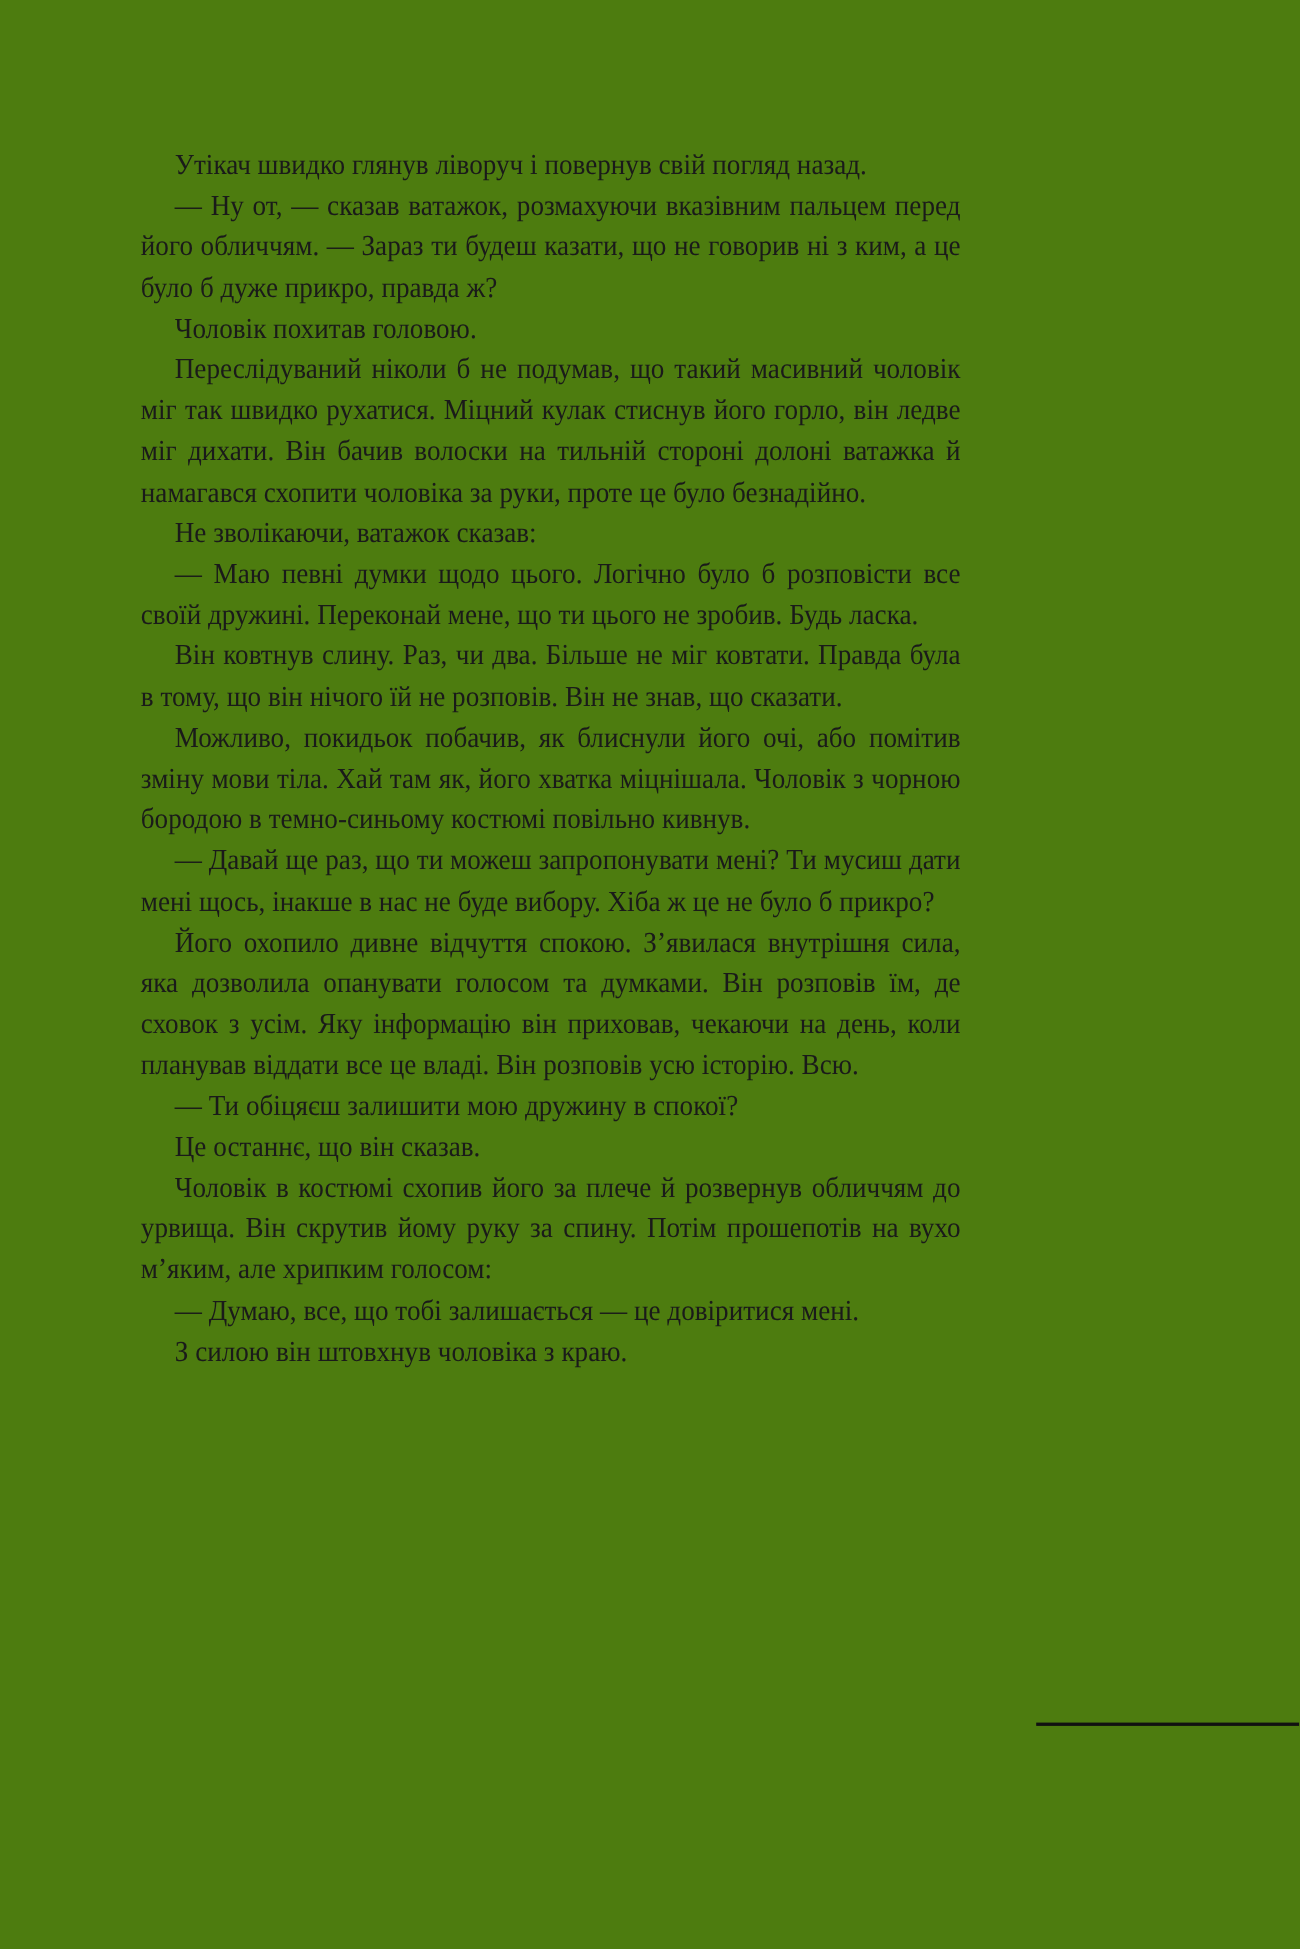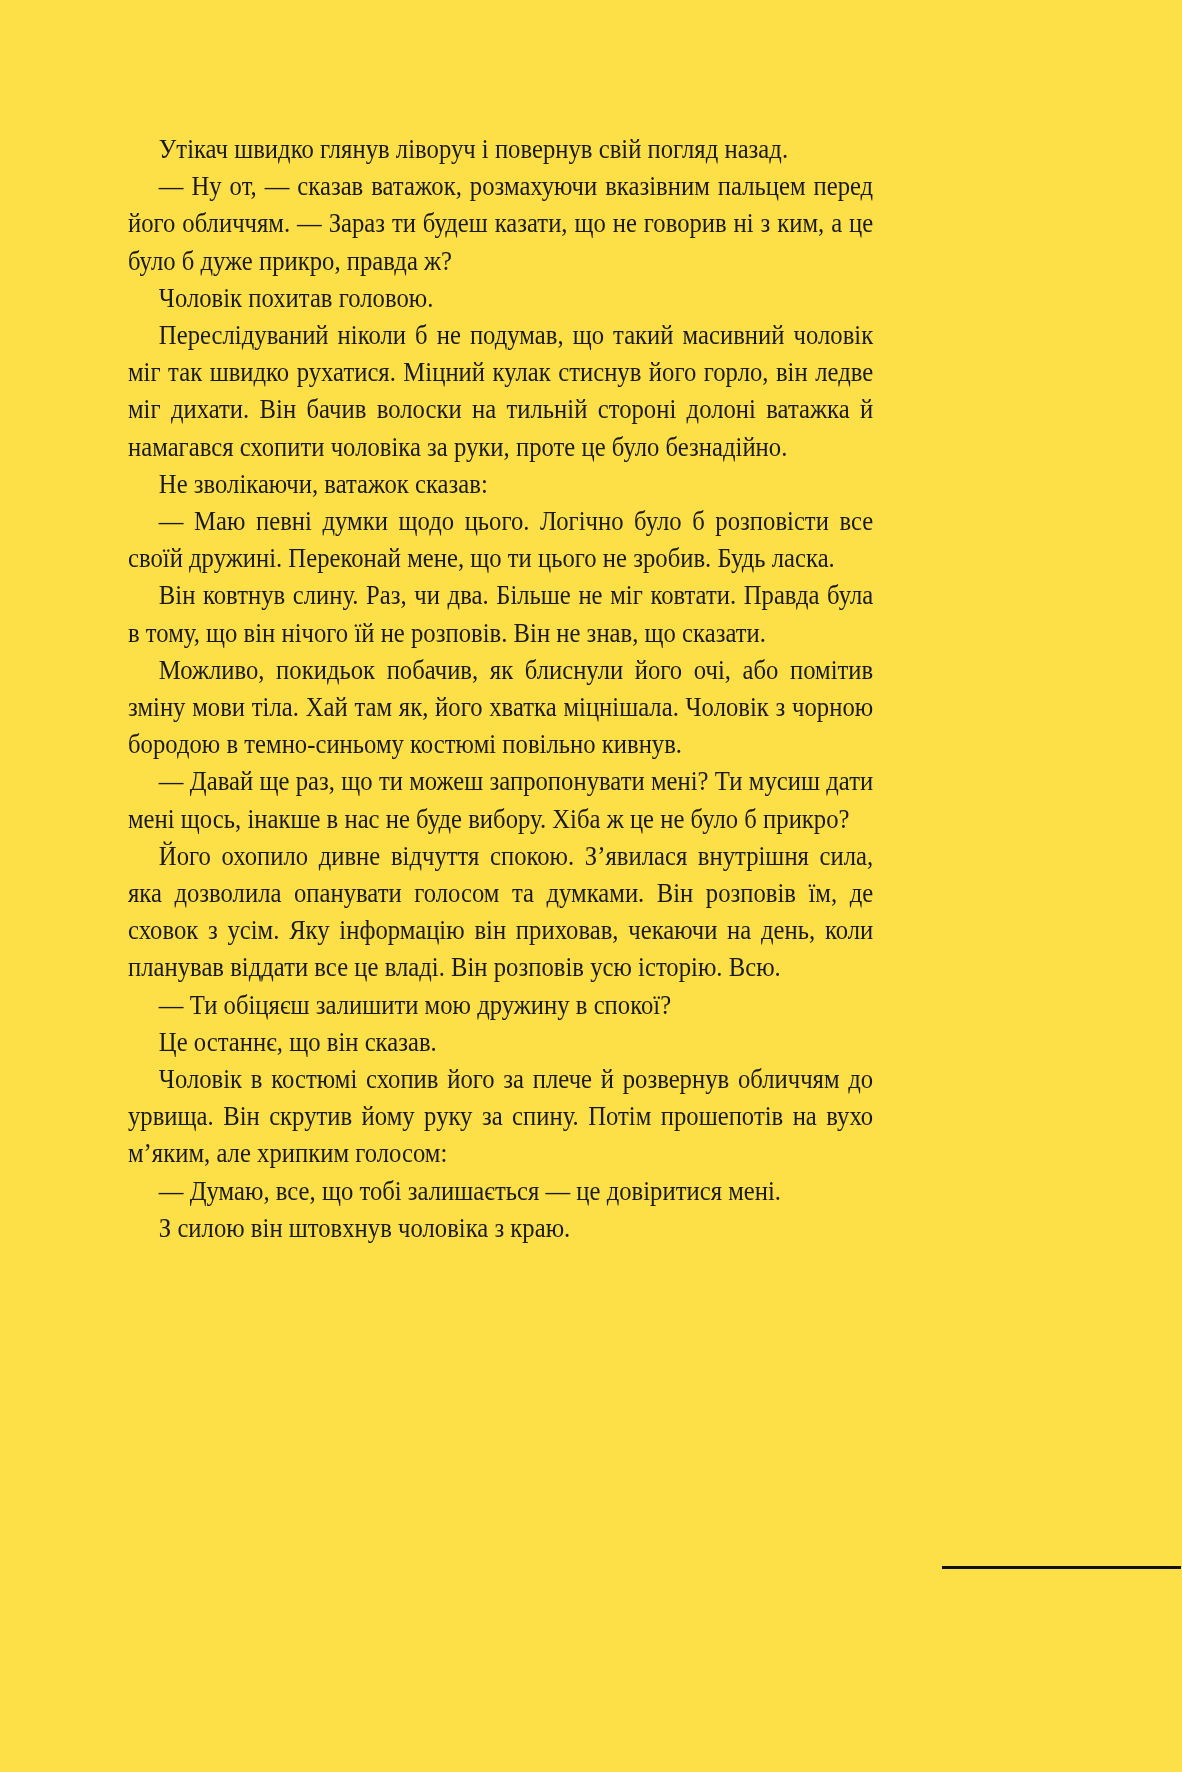--- a/index.html
+++ b/index.html
@@ -6,21 +6,21 @@
   html, body {
     margin: 0;
     padding: 0;
     background: #ffffff;
   }
 
   .page {
     position: relative;
     width: 1182px;
     height: 1772px;
-    background: #fde047;
+    background: #4d7c0f;
     overflow: hidden;
     box-sizing: border-box;
   }
 
   .text-block {
     position: absolute;
     left: 128px;
     top: 131px;
     width: 746px;
   }

